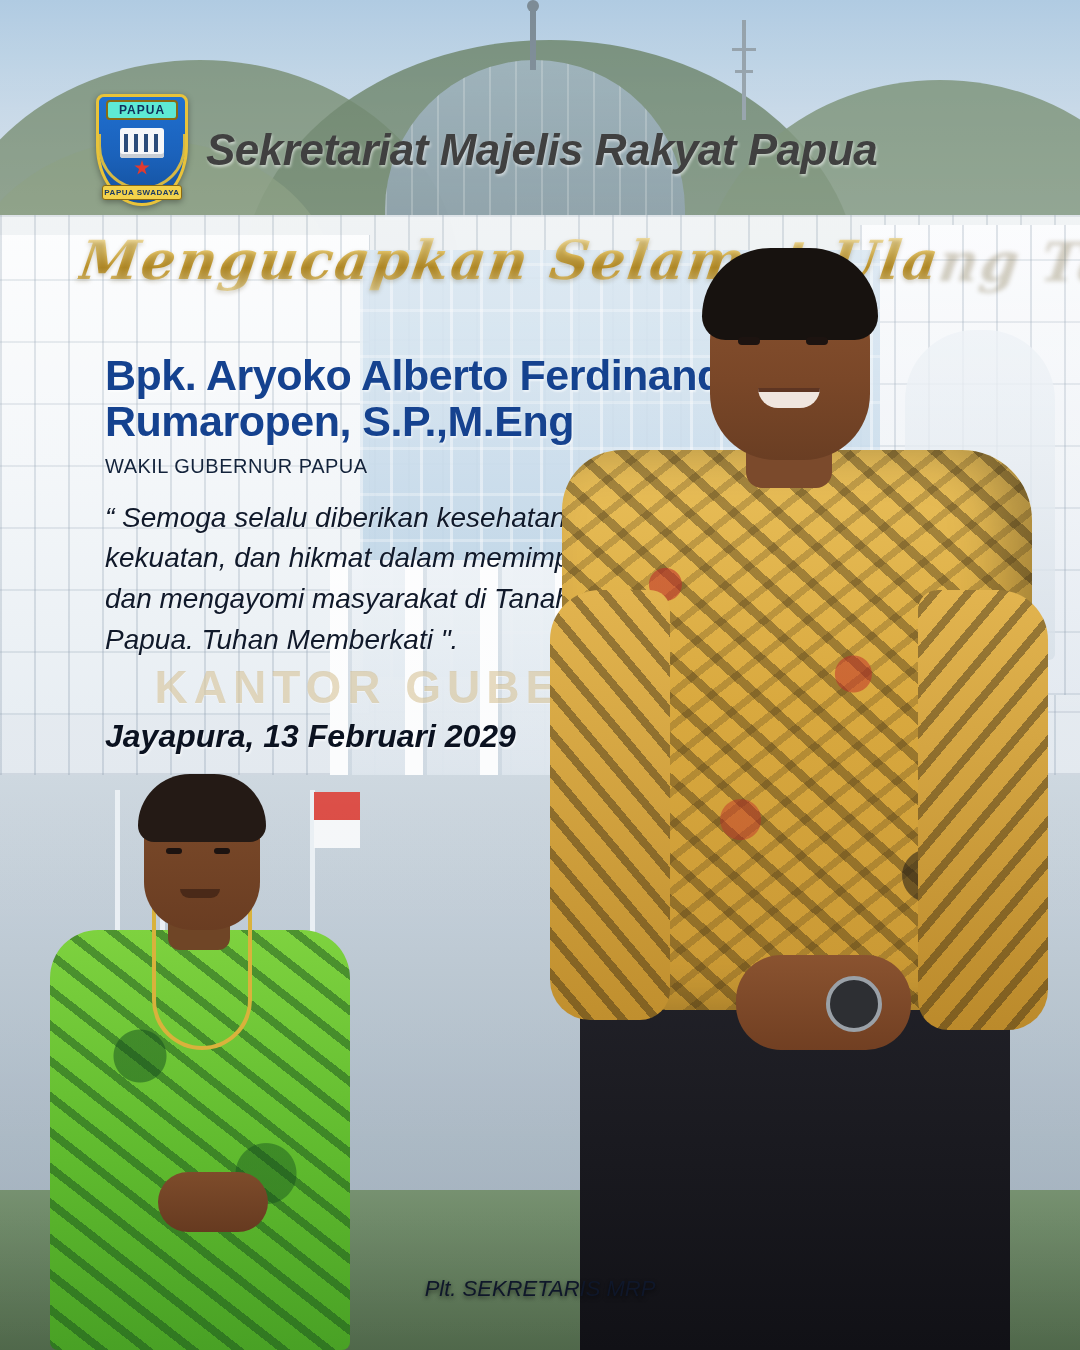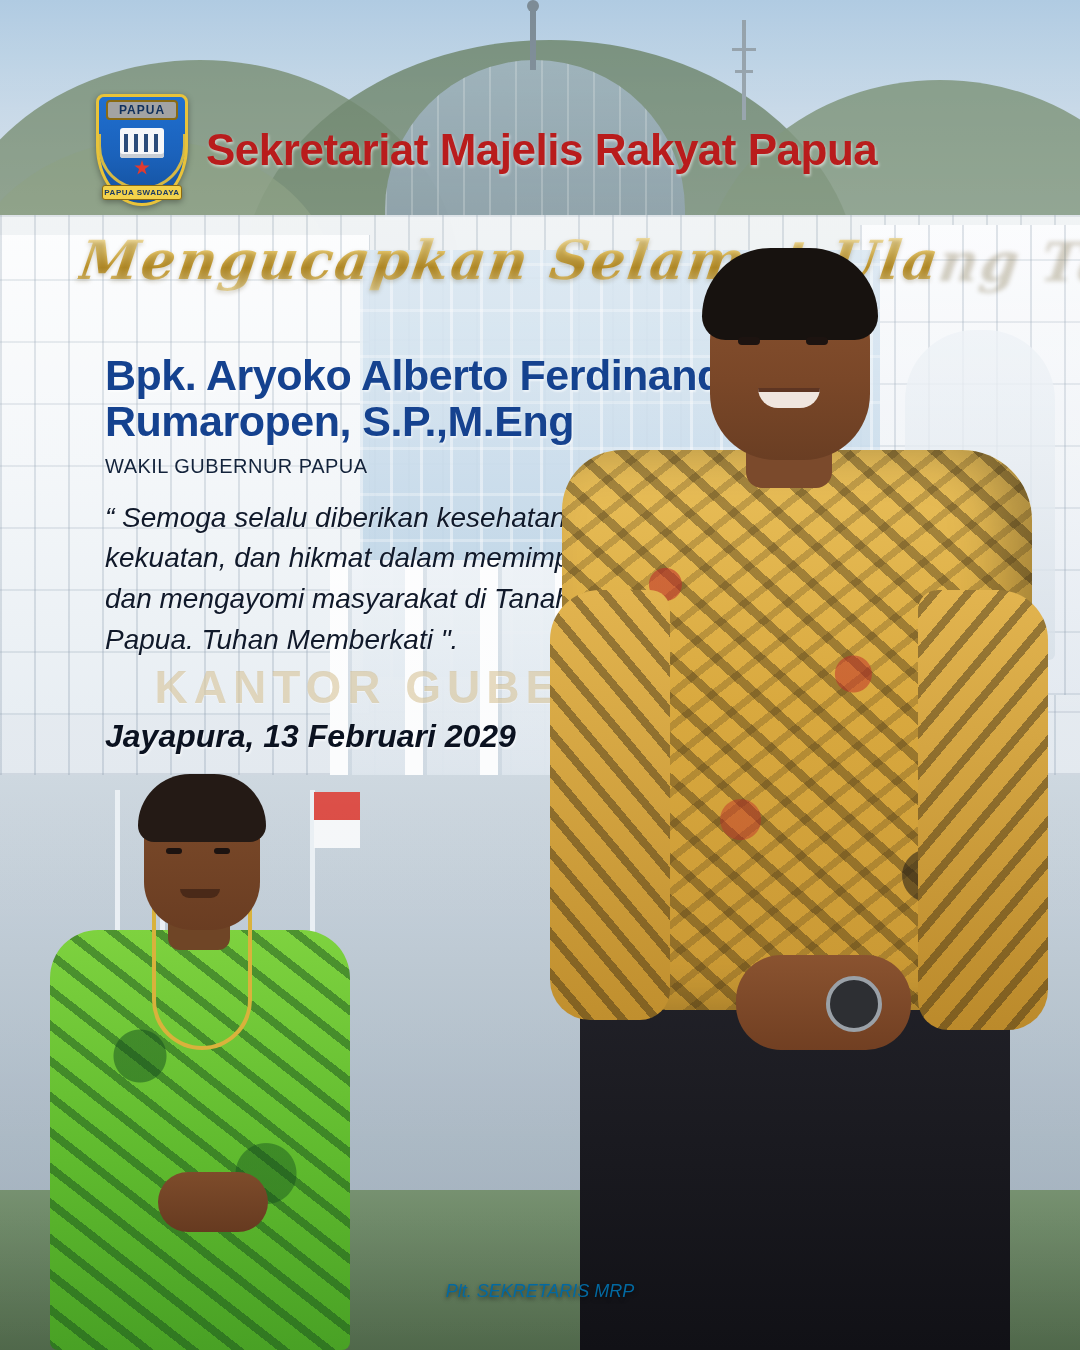--- a/index.html
+++ b/index.html
@@ -129,21 +129,21 @@
     filter:drop-shadow(0 2px 3px rgba(0,0,0,.35));
   }
   .crest-shield {
     position:absolute; inset:0;
     background:linear-gradient(180deg,#1f6fd0 0%, #1b62bb 55%, #14509c 100%);
     border:3px solid #e9c33a;
     border-radius:8px 8px 46px 46px / 8px 8px 60px 60px;
   }
   .crest-top {
     position:absolute; left:10px; top:6px; width:72px; height:20px;
-    background:#a3a3a3; border:2px solid #8a6a12; border-radius:4px;
+    background:#5eead4; border:2px solid #8a6a12; border-radius:4px;
     color:#10305c; font-size:12px; font-weight:bold; letter-spacing:1px;
     display:flex; align-items:center; justify-content:center;
   }
   .crest-mid {
     position:absolute; left:24px; top:34px; width:44px; height:30px;
     background:#f6f7f9; border-radius:3px;
     box-shadow: inset 0 -4px 0 #c9ced4;
   }
   .crest-mid:before {
     content:""; position:absolute; left:4px; top:6px; right:4px; height:18px;
@@ -161,23 +161,24 @@
   }
   .crest-wheat {
     position:absolute; left:2px; top:40px; width:88px; height:56px;
     border:3px solid #e9c33a; border-top:none;
     border-radius:0 0 46px 46px;
     opacity:.9;
   }
   .org-title {
     margin-left:18px;
     font-size:44px; font-weight:bold; letter-spacing:-0.5px;
-    color:#b91c1c;
+    color:#404040;
     text-shadow:1px 2px 3px rgba(255,255,255,.55);
     font-family:"Liberation Sans", sans-serif;
+    font-style:italic;
   }
 
   
   .greeting {
     position:absolute; left:80px; top:228px; width:860px;
     font-family:"DejaVu Serif", serif;
     font-style:italic;
     font-size:54px;
     font-weight:bold;
     letter-spacing:2px;
@@ -325,21 +326,21 @@
     position:absolute; left:0; bottom:48px; width:1080px; text-align:center;
     pointer-events:none;
   }
   .footer-name {
     font-size:25px; font-weight:bold; color:#ffffff;
     text-shadow:0 2px 4px rgba(0,0,0,.55);
     letter-spacing:.2px;
   }
   .footer-role {
     margin-top:6px;
-    font-size:18px; font-style:italic; color:#0369a1;
+    font-size:22px; font-style:italic; color:#0f172a;
     text-shadow:0 2px 4px rgba(0,0,0,.55);
   }
 </style>
 </head>
 <body>
 
 <div class="bg">
   <div class="hill h1"></div>
   <div class="hill h2"></div>
   <div class="hill h3"></div>

